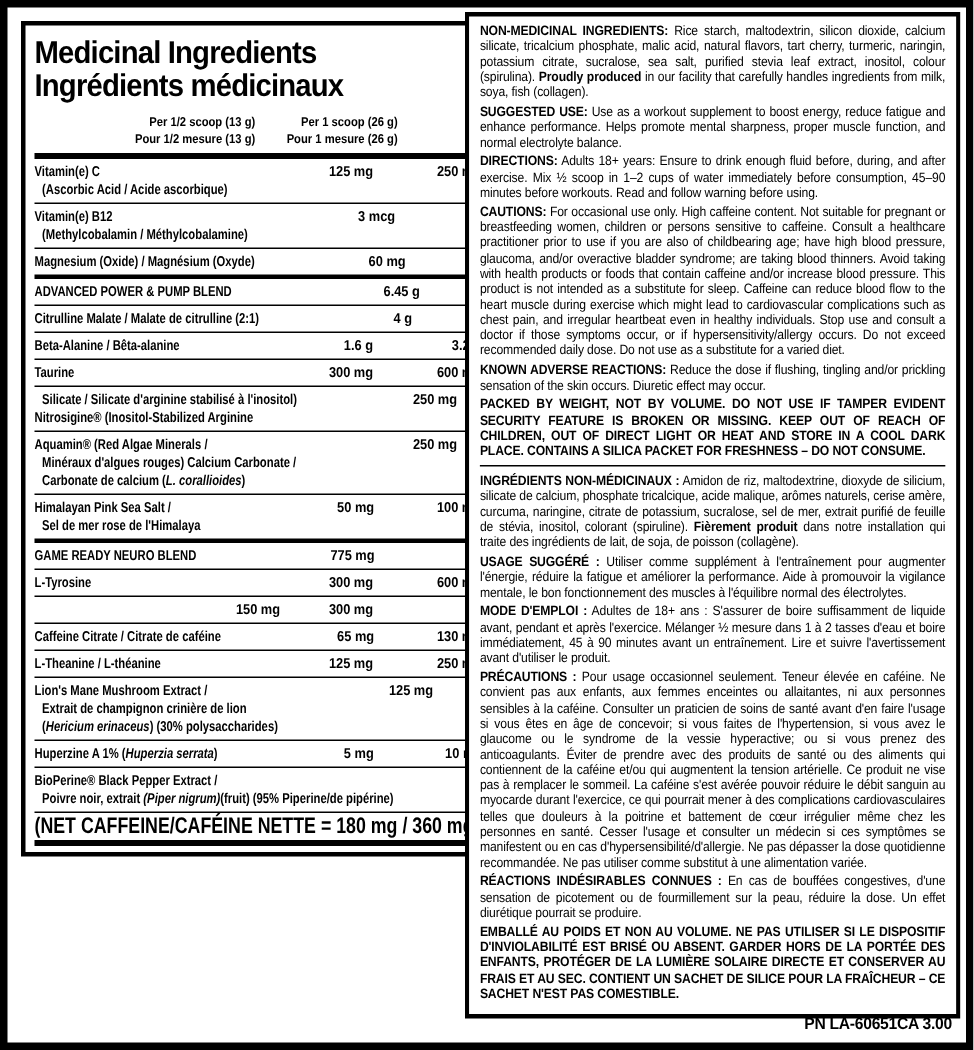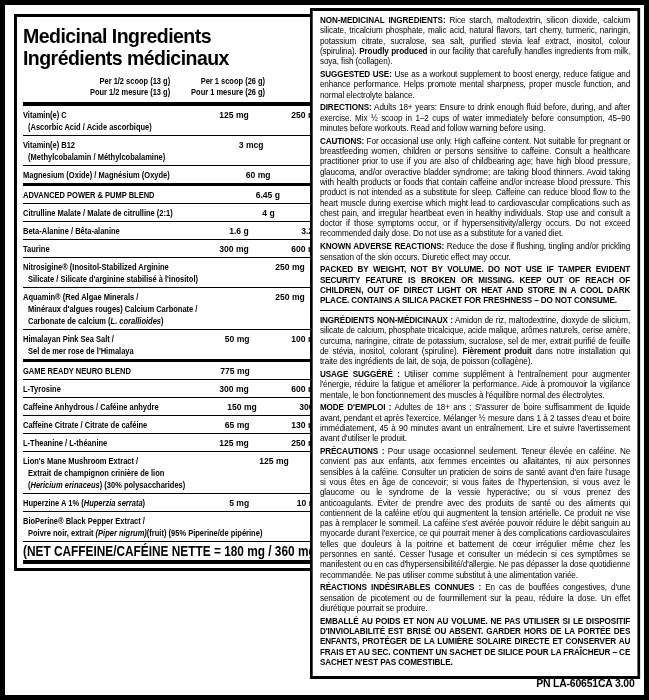--- a/index.html
+++ b/index.html
@@ -130,22 +130,22 @@
       </div>
       <div class="row">
         <div>
           <div class="nline"><span class="cx"><span>Taurine</span></span></div>
         </div>
         <div class="amt"><span class="cxr">300 mg</span></div>
         <div class="amt"><span class="cxr">600 mg</span></div>
       </div>
       <div class="row">
         <div>
+          <div class="nline sub"><span class="cx"><span>Silicate / Silicate d'arginine stabilisé à l'inositol)</span></span></div>
           <div class="nline"><span class="cx"><span>Nitrosigine® (Inositol-Stabilized Arginine</span></span></div>
-          <div class="nline sub"><span class="cx"><span>Silicate / Silicate d'arginine stabilisé à l'inositol)</span></span></div>
         </div>
         <div class="amt"><span class="cxr">250 mg</span></div>
         <div class="amt"><span class="cxr">500 mg</span></div>
       </div>
       <div class="row">
         <div>
           <div class="nline"><span class="cx"><span>Aquamin® (Red Algae Minerals /</span></span></div>
           <div class="nline sub"><span class="cx"><span>Minéraux d'algues rouges) Calcium Carbonate /</span></span></div>
           <div class="nline sub"><span class="cx"><span>Carbonate de calcium (</span><span class="it">L. corallioides</span><span>)</span></span></div>
         </div>
@@ -168,23 +168,20 @@
         <div class="amt"><span class="cxr">1.55 g</span></div>
       </div>
       <div class="row">
         <div>
           <div class="nline"><span class="cx"><span>L-Tyrosine</span></span></div>
         </div>
         <div class="amt"><span class="cxr">300 mg</span></div>
         <div class="amt"><span class="cxr">600 mg</span></div>
       </div>
       <div class="row">
-        <div>
-          <div class="nline"><span class="cx"><span>Caffeine Anhydrous / Caféine anhydre</span></span></div>
-        </div>
         <div class="amt"><span class="cxr">150 mg</span></div>
         <div class="amt"><span class="cxr">300 mg</span></div>
       </div>
       <div class="row">
         <div>
           <div class="nline"><span class="cx"><span>Caffeine Citrate / Citrate de caféine</span></span></div>
         </div>
         <div class="amt"><span class="cxr">65 mg</span></div>
         <div class="amt"><span class="cxr">130 mg</span></div>
       </div>

